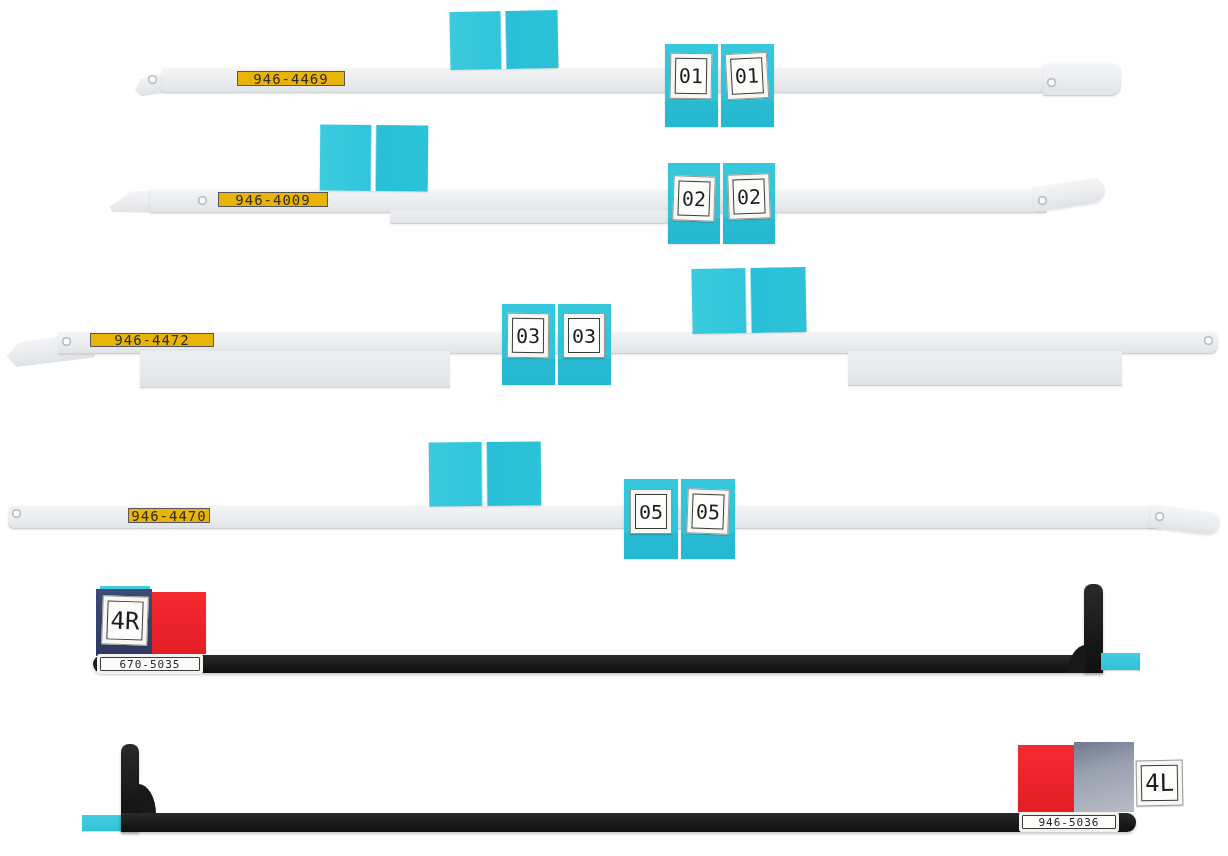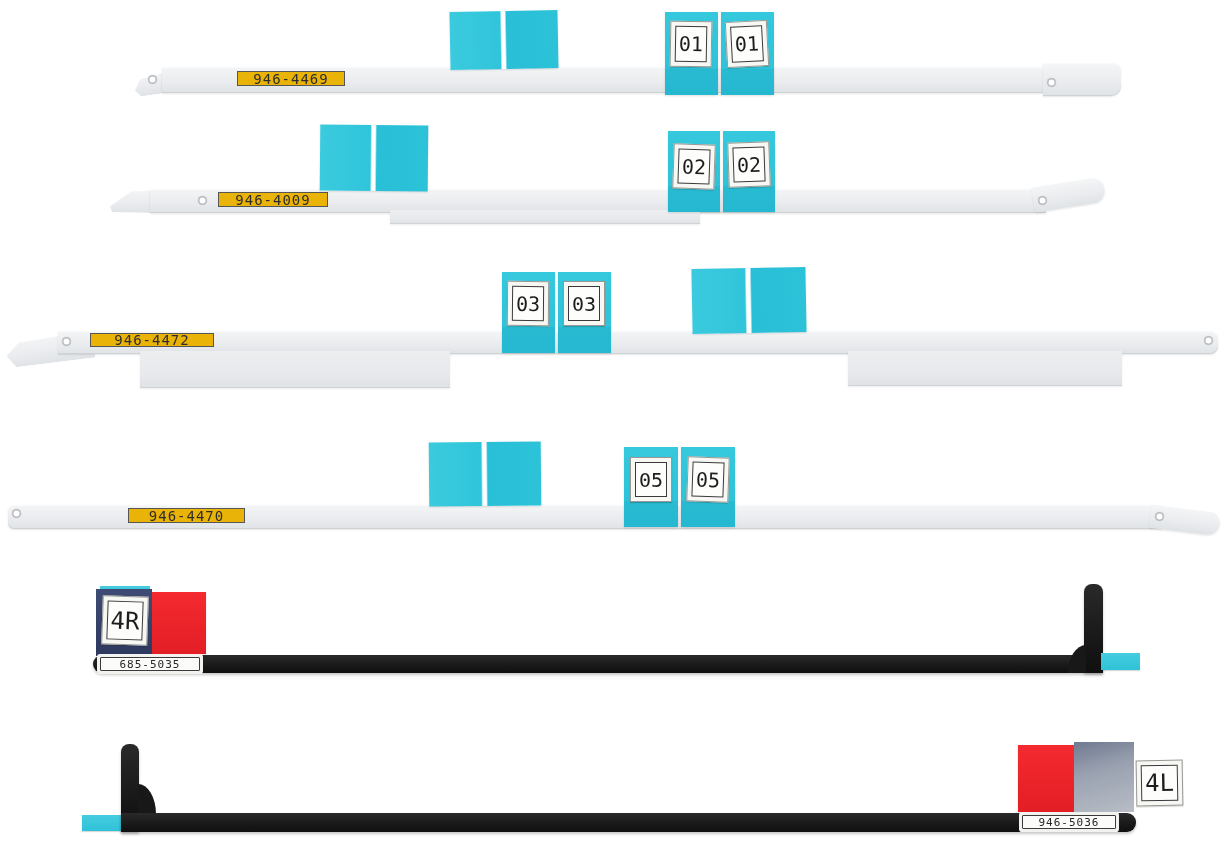--- a/index.html
+++ b/index.html
@@ -32,20 +32,21 @@
   }
   
   .ctab {
     background:linear-gradient(90deg,#3bcade 0%,#30c5db 46.5%,#ffffff 48%,#ffffff 51%,#28bfd7 52.5%,#2cc3d9 100%);
     box-shadow:0 1px 2px rgba(0,0,0,0.12);
   }
   
   .ntab {
     background:linear-gradient(180deg,#36c8dc 0%,#2ac1d8 100%);
     box-shadow:0 1px 2px rgba(0,0,0,0.12);
+    margin-top:32px;
   }
   .ntab::after {
     content:""; position:absolute; left:0; right:0; bottom:0; height:26px;
     background:rgba(0,110,150,0.10);
   }
   .nlabel {
     background:#f7f7f4; border:1px solid #989894; padding:4px;
     box-shadow:0 1px 1px rgba(0,0,0,0.18); z-index:2;
   }
   .nlabel .in {
@@ -135,21 +136,21 @@
       </div>
     </div>
     <div class="abs ctab" style="left:692px;top:268px;width:114px;height:65px;transform:rotate(-1deg);"></div>
   </div>
 
   <div class="strip">
     <div class="abs band" style="left:8px;top:505px;width:1155px;height:24px;border-radius:6px 0 0 6px;"></div>
     <div class="abs gray" style="left:1150px;top:509px;width:70px;height:23px;transform:rotate(7deg);border-radius:0 12px 14px 0;box-shadow:0 1px 2px rgba(0,0,0,0.10);"></div>
     <div class="abs hole" style="left:12px;top:509px;"></div>
     <div class="abs hole" style="left:1155px;top:512px;"></div>
-    <div class="abs plabel" style="left:128px;top:508px;width:117px;height:15px;">946-4470</div>
+    <div class="abs plabel" style="left:128px;top:508px;width:82px;height:15px;">946-4470</div>
     <div class="abs ctab" style="left:429px;top:442px;width:112px;height:64px;transform:rotate(-0.5deg);"></div>
     <div class="abs ntab" style="left:624px;top:447px;width:54px;height:80px;">
       <div class="abs nlabel" style="left:6px;top:10px;width:42px;height:45px;">
         <div class="in">05</div>
       </div>
     </div>
     <div class="abs ntab" style="left:681px;top:447px;width:54px;height:80px;">
       <div class="abs nlabel" style="left:6px;top:10px;width:42px;height:45px;transform:rotate(2deg);">
         <div class="in">05</div>
       </div>
@@ -160,21 +161,21 @@
     <div class="abs smalltab" style="left:100px;top:586px;width:50px;height:10px;"></div>
     <div class="abs rtab" style="left:150px;top:592px;width:56px;height:62px;"></div>
     <div class="abs navytab" style="left:96px;top:589px;width:56px;height:67px;"></div>
     <div class="abs nlabel biglabel" style="left:102px;top:596px;width:46px;height:49px;transform:rotate(2deg);">
       <div class="in">4R</div>
     </div>
     <div class="abs bbar" style="left:93px;top:655px;width:1010px;height:18px;border-radius:9px 0 0 9px;"></div>
     <div class="abs bbar" style="left:1084px;top:584px;width:19px;height:89px;border-radius:8px 8px 0 0;"></div>
     <div class="abs flare" style="left:1068px;top:645px;width:18px;height:28px;border-top-left-radius:100%;"></div>
     <div class="abs smalltab" style="left:1101px;top:653px;width:39px;height:17px;"></div>
-    <div class="abs plabel2" style="left:100px;top:657px;width:100px;height:14px;">685-5035</div>
+    <div class="abs plabel2" style="left:100px;top:657px;width:100px;height:14px;">670-5035</div>
   </div>
 
   <div class="strip">
     <div class="abs smalltab" style="left:82px;top:815px;width:40px;height:16px;"></div>
     <div class="abs bbar" style="left:121px;top:744px;width:18px;height:88px;border-radius:8px 8px 0 0;"></div>
     <div class="abs flare" style="left:138px;top:784px;width:18px;height:30px;border-top-right-radius:100%;"></div>
     <div class="abs bbar" style="left:121px;top:813px;width:1015px;height:19px;border-radius:0 9px 9px 0;"></div>
     <div class="abs rtab" style="left:1018px;top:745px;width:58px;height:67px;"></div>
     <div class="abs slatetab" style="left:1074px;top:742px;width:60px;height:70px;"></div>
     <div class="abs nlabel biglabel" style="left:1136px;top:760px;width:47px;height:46px;transform:rotate(-1deg);">

